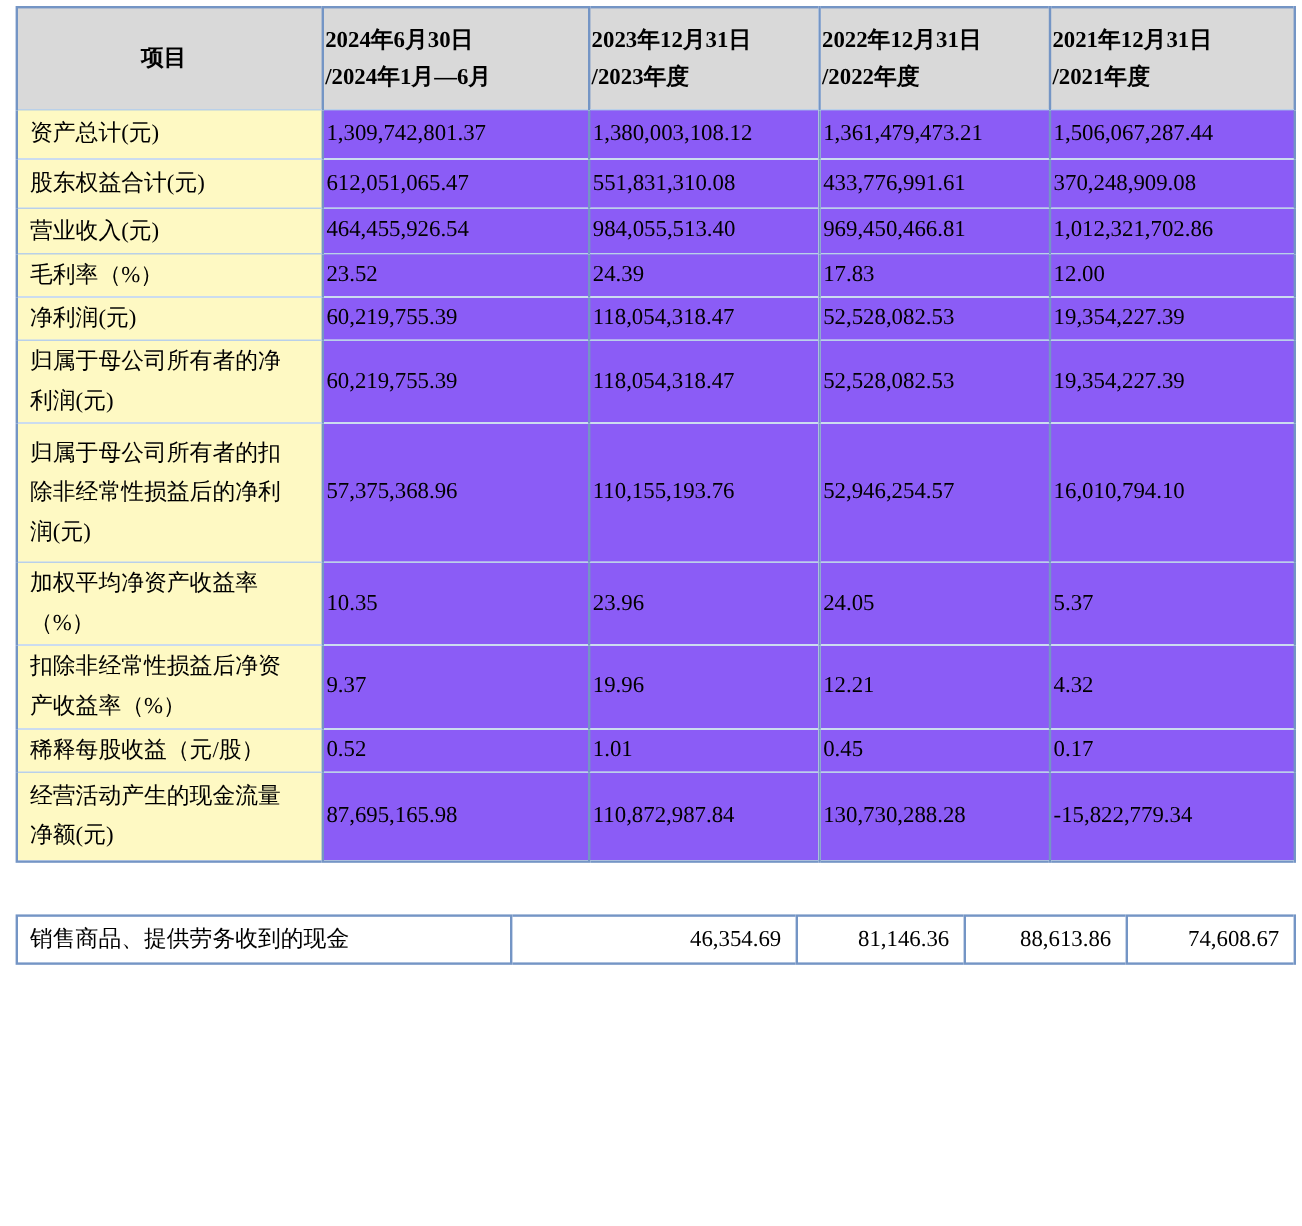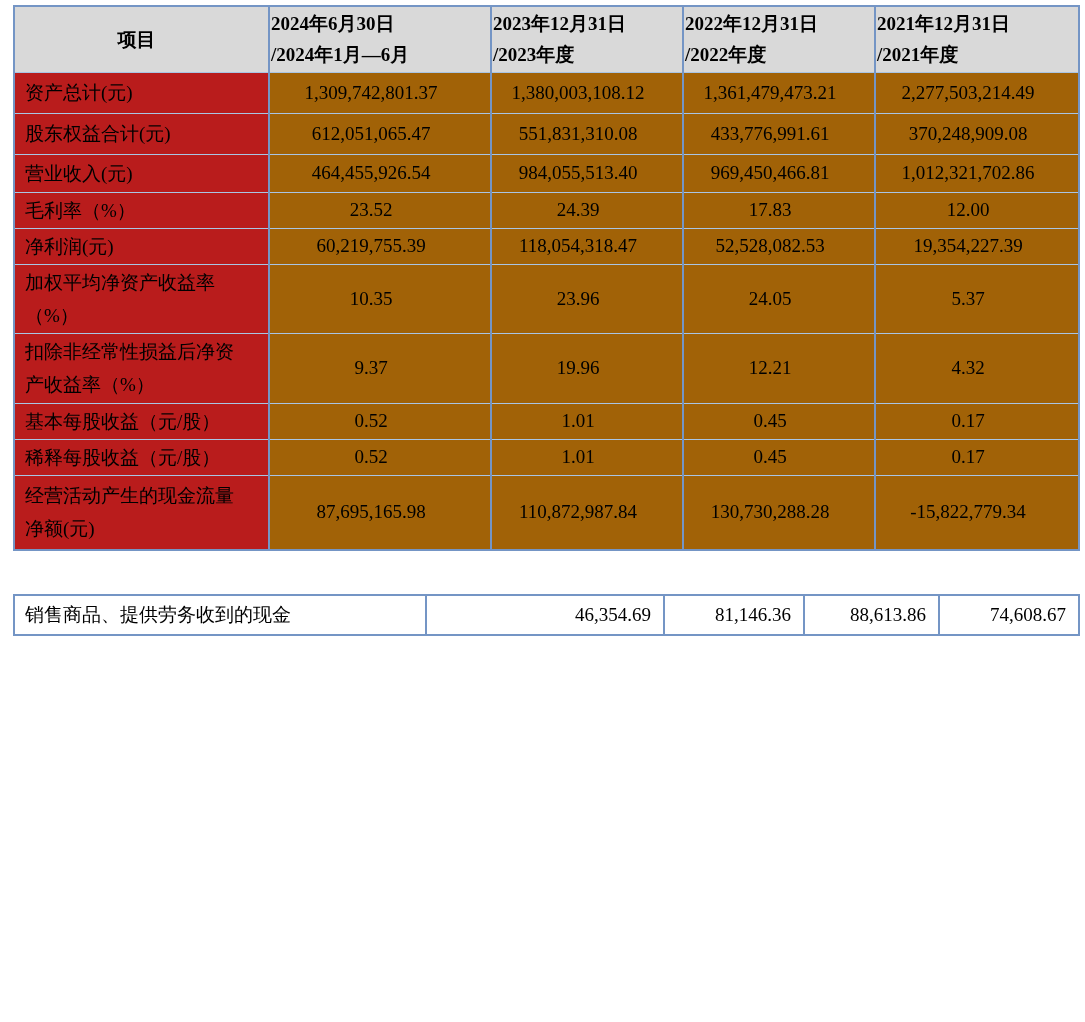--- a/index.html
+++ b/index.html
@@ -22,29 +22,29 @@
   }
   
   .fin-table tr.hdr td {
     background: #d9d9d9;
     font-weight: bold;
     white-space: pre-line;
     line-height: 31px;
   }
   
   .fin-table td.lbl {
-    background: #b91c1c;
+    background: #fef9c3;
     text-align: left;
     padding: 1px 20px 1px 10px;
     line-height: 33px;
   }
   
   .fin-table td.num {
-    background: #a16207;
-    text-align: center;
+    background: #8b5cf6;
+    text-align: left;
     padding: 1px 20px 1px 2px;
     line-height: 26px;
   }
   .gap { height: 43px; }
   .bot-table { width: 1065px; border: 2px solid #7495c5; }
   .bot-table td {
     border-left: 2px solid #7495c5;
     border-right: 2px solid #7495c5;
     border-top: 1px solid #a9c5e4;
     border-bottom: 1px solid #a9c5e4;
@@ -63,38 +63,38 @@
 
   <table class="fin-table">
     <colgroup>
       <col style="width:255px">
         <col style="width:222px">
         <col style="width:192px">
         <col style="width:192px">
         <col style="width:204px">
     </colgroup>
     <tbody>
-      <tr class="hdr" style="height:66px">
+      <tr class="hdr" style="height:85px">
         <td class="lbl" style="text-align:center">项目</td>
         <td>2024年6月30日
 /2024年1月—6月</td>
         <td>2023年12月31日
 /2023年度</td>
         <td>2022年12月31日
 /2022年度</td>
         <td>2021年12月31日
 /2021年度</td>
       </tr>
 
       <tr style="height:41px">
         <td class="lbl">资产总计(元)</td>
         <td class="num">1,309,742,801.37</td>
         <td class="num">1,380,003,108.12</td>
         <td class="num">1,361,479,473.21</td>
-        <td class="num">2,277,503,214.49</td>
+        <td class="num">1,506,067,287.44</td>
       </tr>
 
       <tr style="height:41px">
         <td class="lbl">股东权益合计(元)</td>
         <td class="num">612,051,065.47</td>
         <td class="num">551,831,310.08</td>
         <td class="num">433,776,991.61</td>
         <td class="num">370,248,909.08</td>
       </tr>
 
@@ -117,45 +117,52 @@
       </tr>
 
       <tr style="height:36px">
         <td class="lbl">净利润(元)</td>
         <td class="num">60,219,755.39</td>
         <td class="num">118,054,318.47</td>
         <td class="num">52,528,082.53</td>
         <td class="num">19,354,227.39</td>
       </tr>
 
-
+      <tr style="height:65px">
+        <td class="lbl">归属于母公司所有者的净利润(元)</td>
+        <td class="num">60,219,755.39</td>
+        <td class="num">118,054,318.47</td>
+        <td class="num">52,528,082.53</td>
+        <td class="num">19,354,227.39</td>
+      </tr>
+
+      <tr style="height:116px">
+        <td class="lbl">归属于母公司所有者的扣除非经常性损益后的净利润(元)</td>
+        <td class="num">57,375,368.96</td>
+        <td class="num">110,155,193.76</td>
+        <td class="num">52,946,254.57</td>
+        <td class="num">16,010,794.10</td>
+      </tr>
 
       <tr style="height:65px">
         <td class="lbl">加权平均净资产收益率（%）</td>
         <td class="num">10.35</td>
         <td class="num">23.96</td>
         <td class="num">24.05</td>
         <td class="num">5.37</td>
       </tr>
 
       <tr style="height:70px">
         <td class="lbl">扣除非经常性损益后净资产收益率（%）</td>
         <td class="num">9.37</td>
         <td class="num">19.96</td>
         <td class="num">12.21</td>
         <td class="num">4.32</td>
       </tr>
 
-      <tr style="height:35px">
-        <td class="lbl">基本每股收益（元/股）</td>
-        <td class="num">0.52</td>
-        <td class="num">1.01</td>
-        <td class="num">0.45</td>
-        <td class="num">0.17</td>
-      </tr>
 
       <tr style="height:35px">
         <td class="lbl">稀释每股收益（元/股）</td>
         <td class="num">0.52</td>
         <td class="num">1.01</td>
         <td class="num">0.45</td>
         <td class="num">0.17</td>
       </tr>
 
       <tr style="height:75px">

